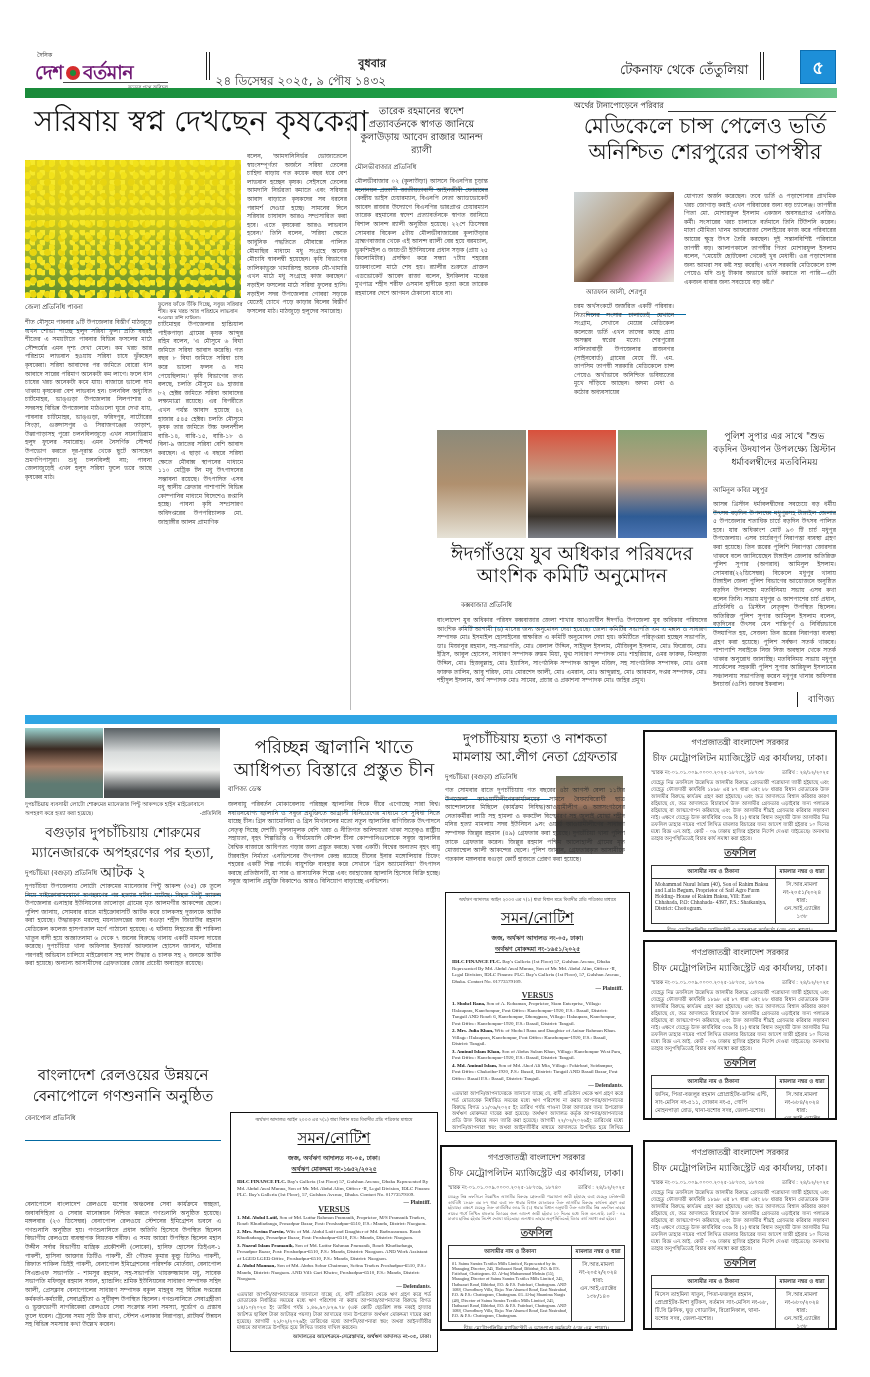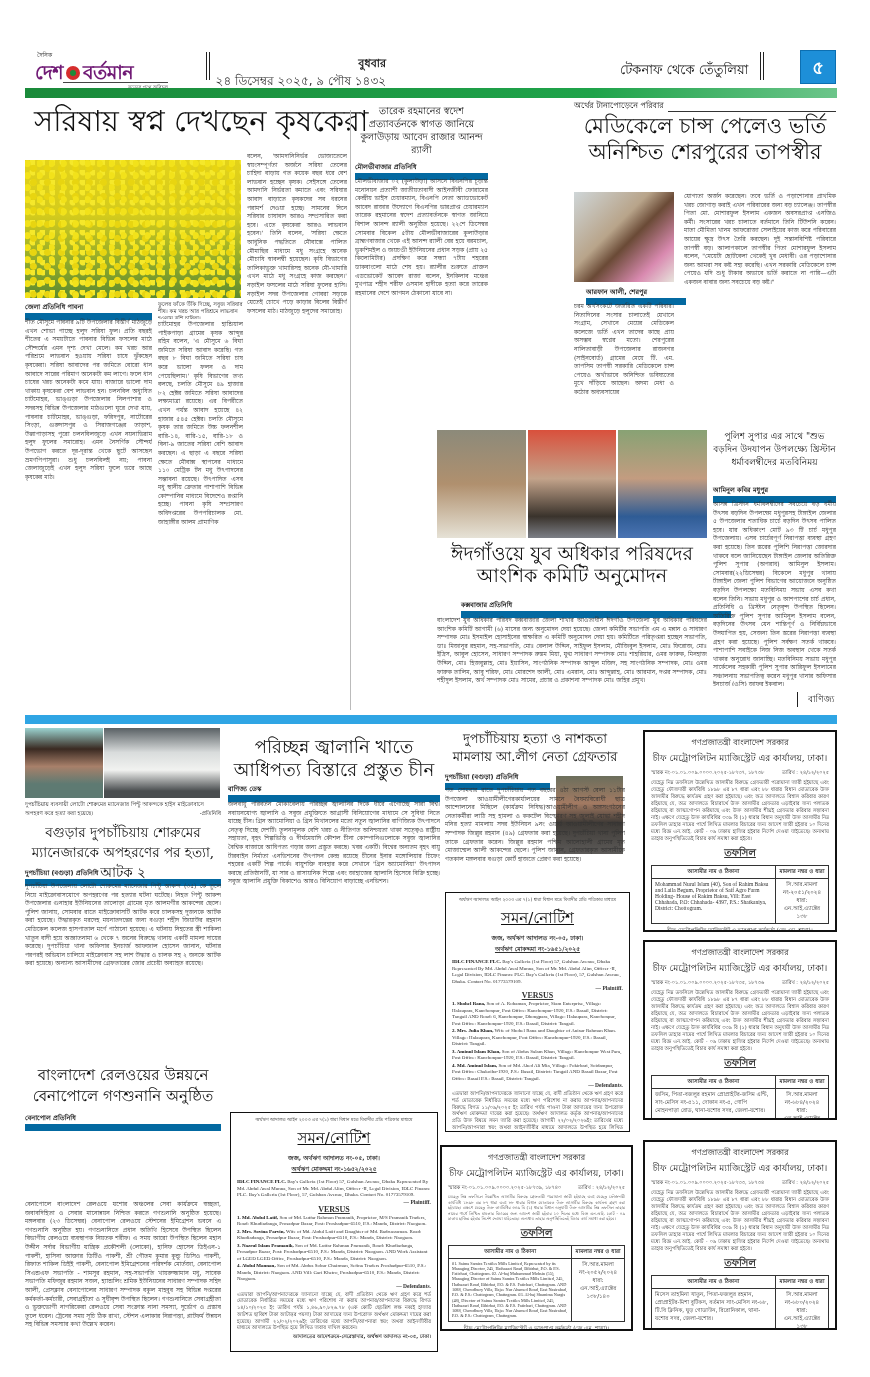--- a/index.html
+++ b/index.html
@@ -13,21 +13,21 @@
   .masthead-dot::after { content: ""; position: absolute; left: 4px; top: 4px; width: 6px; height: 6px; border-radius: 50%; background: #1e8b3a; }
   .masthead-tagline { position: absolute; left: 28px; top: 30px; font-size: 5px; color: #444; border-top: 1px solid #444; padding-top: 1px; width: 105px; text-align: right; }
   .vbar { width: 4px; height: 28px; border-left: 1px solid #222; border-right: 1px solid #222; }
   .day { right: 484px; top: 55px; font-size: 11px; font-weight: bold; color: #222; }
   .date { right: 484px; top: 72px; font-size: 12px; color: #333; }
   .section-name { left: 620px; top: 60px; font-size: 13px; color: #111; }
   .page-num { left: 800px; top: 50px; width: 36px; height: 34px; background: #1d8fd8; color: #fff; font-size: 18px; font-weight: bold; text-align: center; line-height: 34px; border: 1px solid #0c6fb1; }
   .green-bar { left: 25px; top: 88px; width: 812px; height: 10px; background: linear-gradient(to right, #1a8a3a 0%, #1fa34a 70%, #6cc58a 100%); }
   .blue-bar { left: 25px; top: 715px; width: 812px; height: 9px; background: #2fa5e4; }
   .headline { font-family: "DejaVu Serif", serif; color: #111; line-height: 1.15; }
-  .byline { font-size: 6.5px; font-weight: bold; color: #111; border-bottom: 7px solid #0369a1; padding-bottom: 0; }
+  .byline { font-size: 6.5px; font-weight: normal; color: #111; border-bottom: 1px solid #0369a1; padding-bottom: 16px; }
   .body-text { font-size: 6px; line-height: 8.6px; color: #333; text-align: justify; }
   .col-rule { width: 1px; background: #bbb; }
   .photo-mustard { left: 25px; top: 160px; width: 216px; height: 138px;
     background:
       radial-gradient(circle at 20% 30%, #f2e21a 0 3px, transparent 4px),
       radial-gradient(circle at 60% 60%, #e8d510 0 3px, transparent 4px),
       radial-gradient(circle at 80% 20%, #f5e82a 0 3px, transparent 4px),
       linear-gradient(180deg, #e3d21a 0%, #d4cb1c 40%, #8fa92a 75%, #5e8a2e 100%);
     background-size: 12px 12px, 14px 14px, 10px 10px, 100% 100%; }
   .photo-girl { left: 574px; top: 192px; width: 100px; height: 90px; background: linear-gradient(135deg, #cfd6d8 0%, #b8a48a 40%, #6a4a36 55%, #d98ab0 80%, #e7e4dc 100%); }

